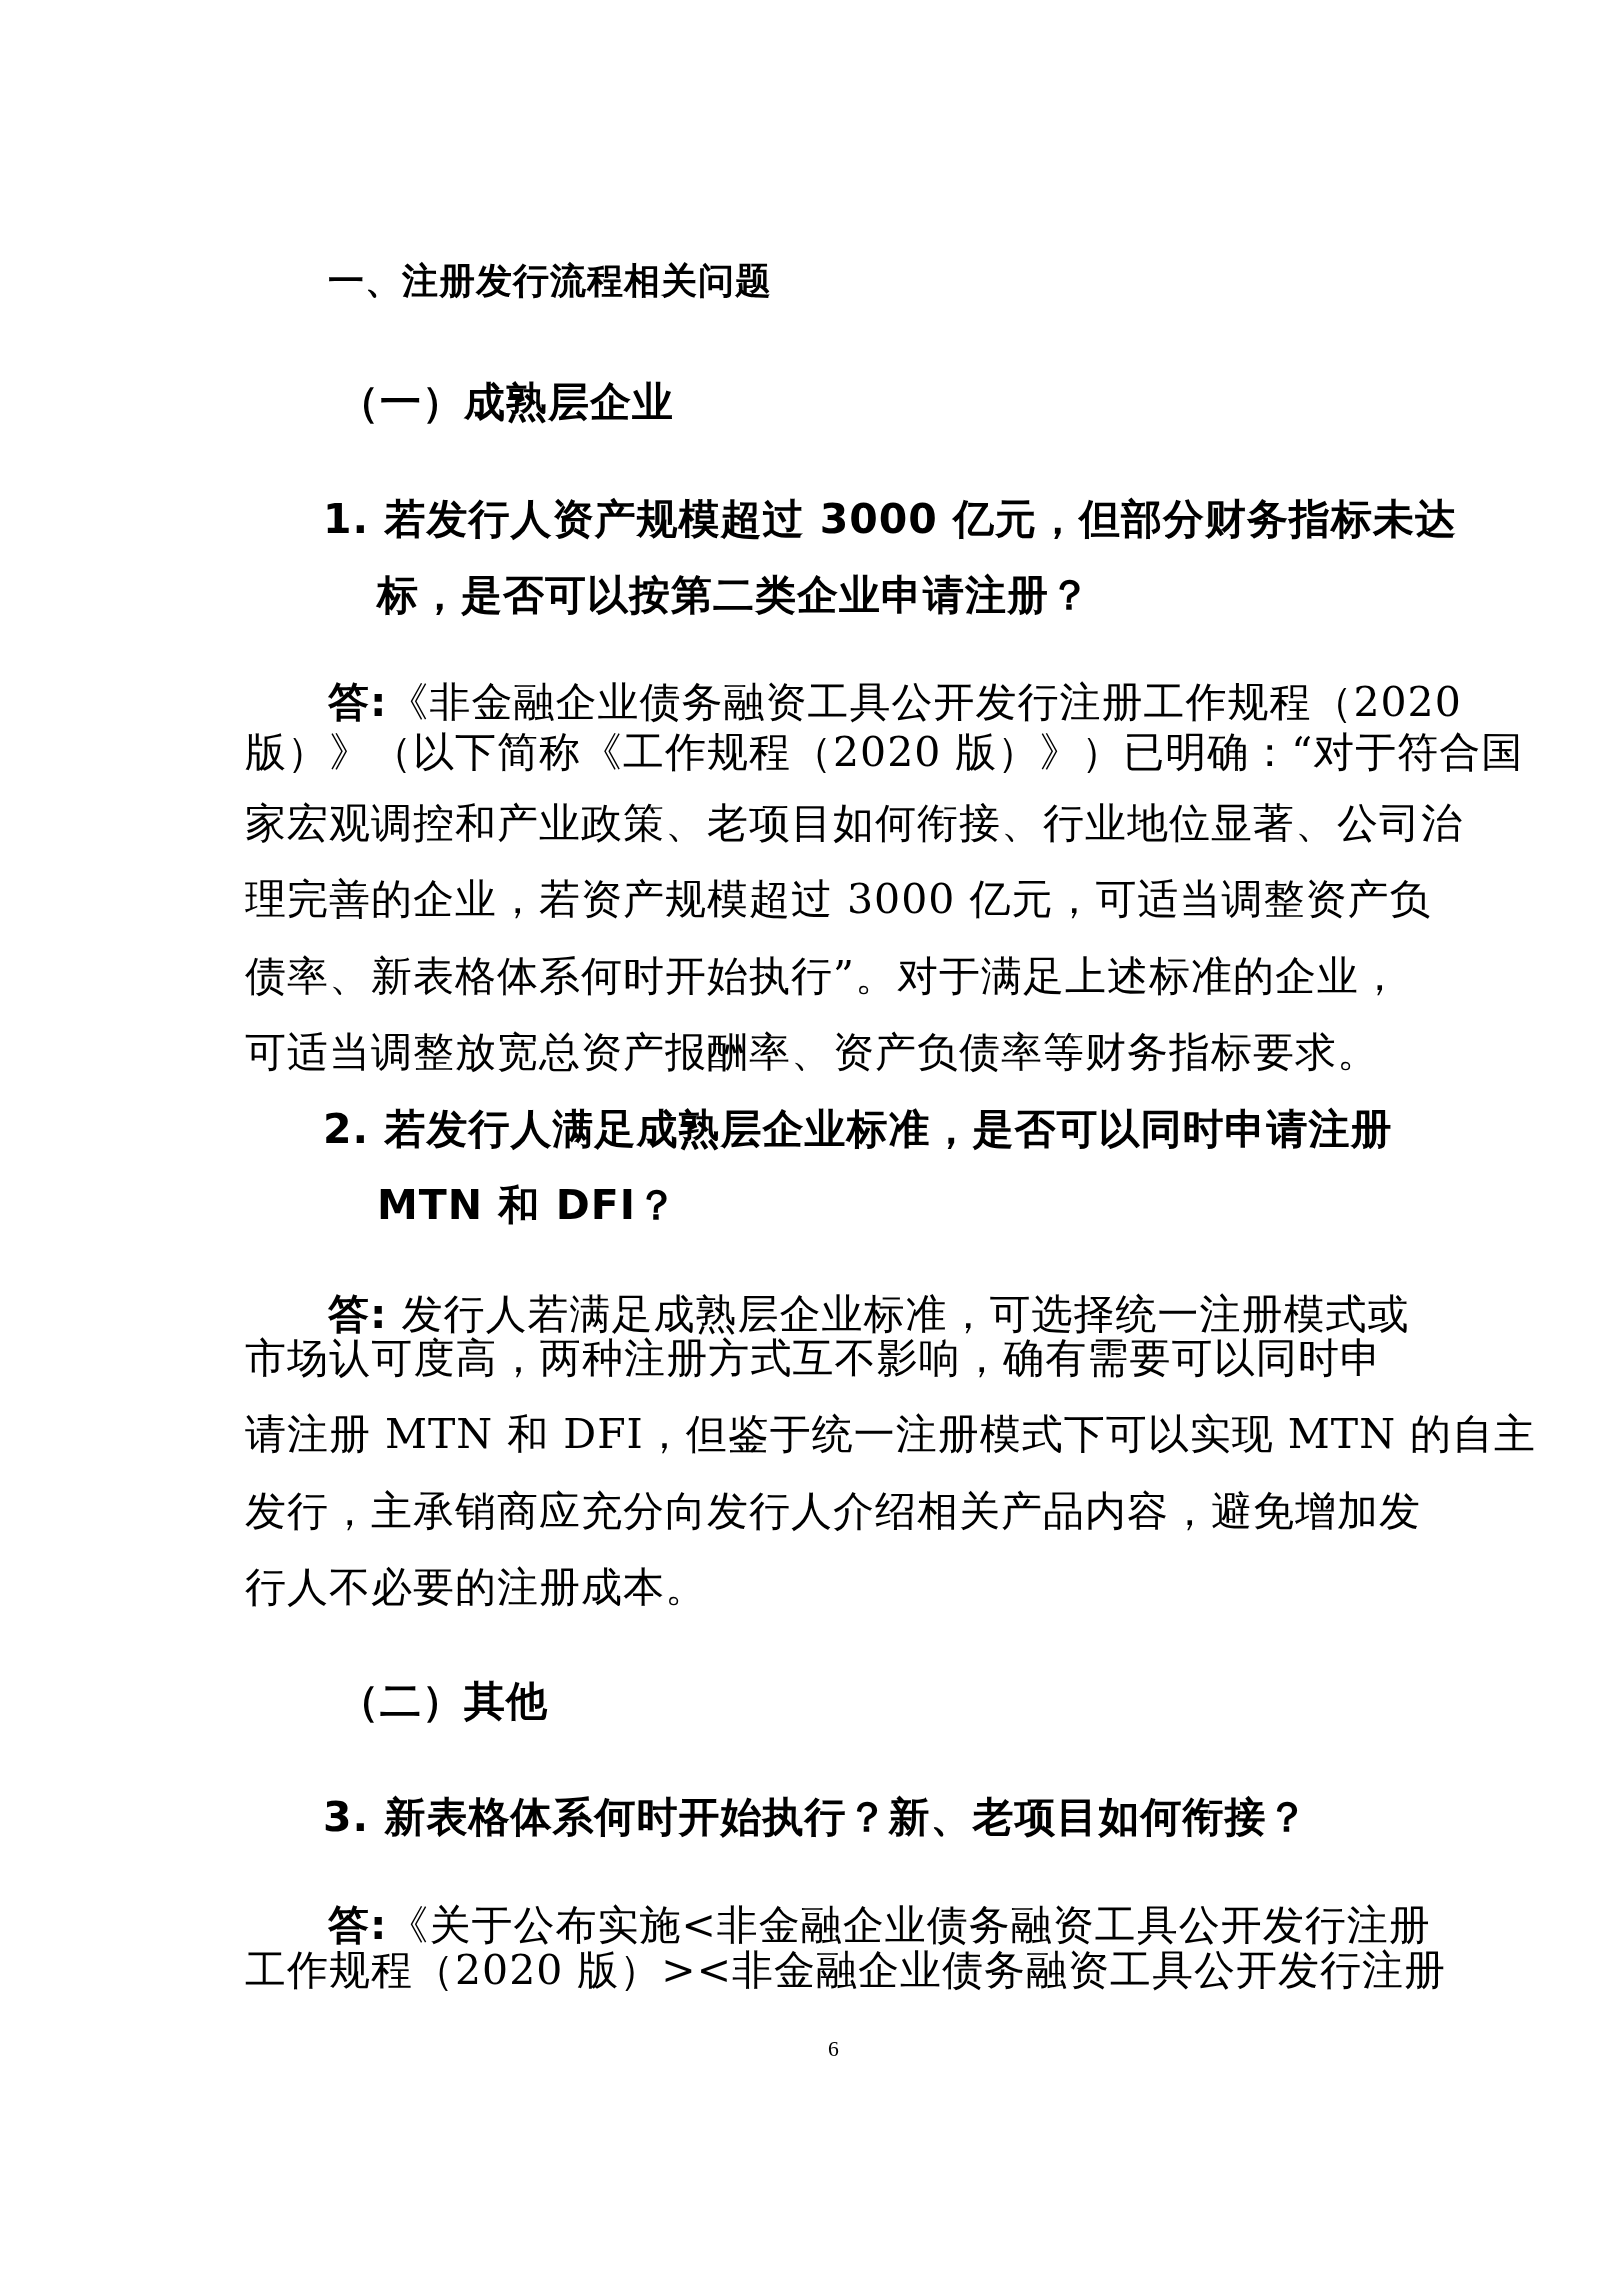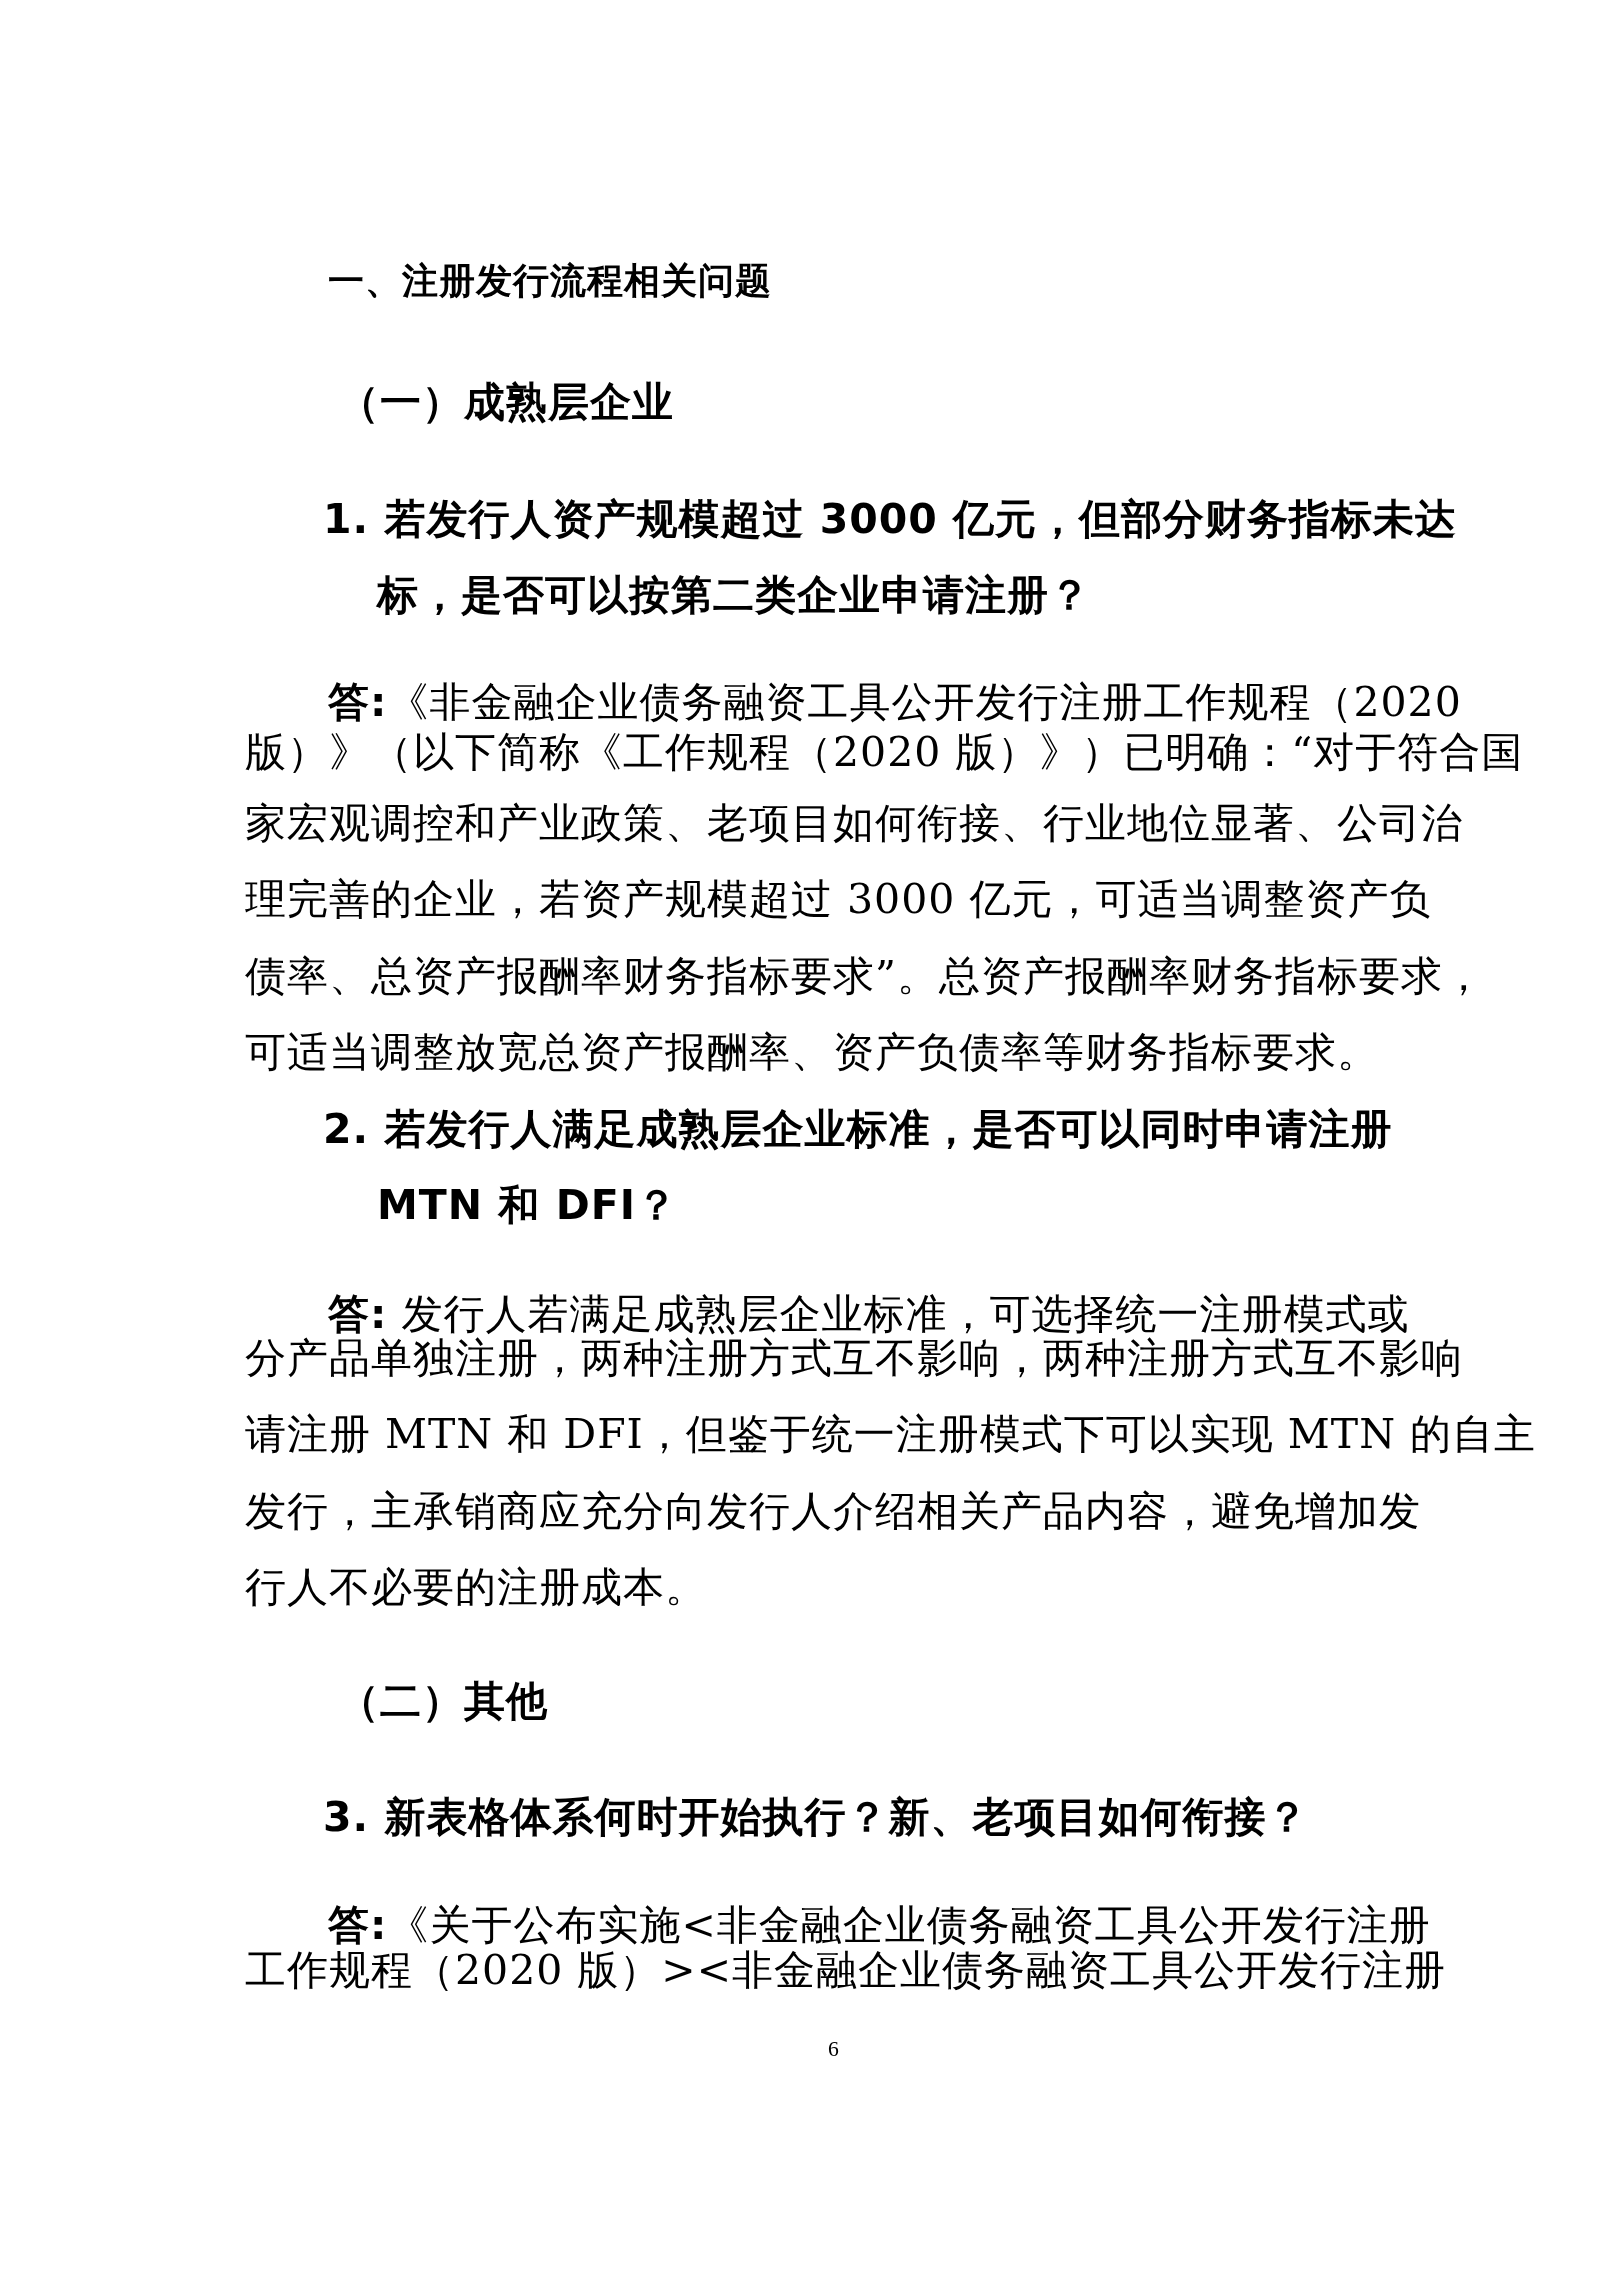--- a/index.html
+++ b/index.html
@@ -31,32 +31,32 @@
     <span>1.</span>&nbsp;<span>若发行人资产规模超过 3000 亿元，但部分财务指标未达</span>
   </div>
   <div class="line bold q2" style="top:572px;">标，是否可以按第二类企业申请注册？</div>
 
   <div class="line a1 just" style="top:647px;">
     <span class="label">答:</span><span>《非金融企业债务融资工具公开发行注册工作规程（2020</span>
   </div>
   <div class="line just" style="top:729px;">版）》（以下简称《工作规程（2020 版）》）已明确：“对于符合国</div>
   <div class="line just" style="top:800px;">家宏观调控和产业政策、老项目如何衔接、行业地位显著、公司治</div>
   <div class="line just" style="top:876px;">理完善的企业，若资产规模超过 3000 亿元，可适当调整资产负</div>
-  <div class="line just" style="top:953px;">债率、总资产报酬率财务指标要求”。总资产报酬率财务指标要求，</div>
+  <div class="line just" style="top:953px;">债率、新表格体系何时开始执行”。对于满足上述标准的企业，</div>
   <div class="line" style="top:1029px;">可适当调整放宽总资产报酬率、资产负债率等财务指标要求。</div>
 
   <div class="line bold q1 just" style="top:1106px;">
     <span>2.</span>&nbsp;<span>若发行人满足成熟层企业标准，是否可以同时申请注册</span>
   </div>
   <div class="line bold q2" style="top:1182px;">MTN 和 DFI？</div>
 
   <div class="line a1 just" style="top:1259px;">
     <span class="label">答:</span><span> 发行人若满足成熟层企业标准，可选择统一注册模式或</span>
   </div>
-  <div class="line just" style="top:1335px;">分产品单独注册，两种注册方式互不影响，两种注册方式互不影响</div>
+  <div class="line just" style="top:1335px;">市场认可度高，两种注册方式互不影响，确有需要可以同时申</div>
   <div class="line just" style="top:1411px;">请注册 MTN 和 DFI，但鉴于统一注册模式下可以实现 MTN 的自主</div>
   <div class="line just" style="top:1488px;">发行，主承销商应充分向发行人介绍相关产品内容，避免增加发</div>
   <div class="line" style="top:1564px;">行人不必要的注册成本。</div>
 
   <div class="line bold h2" style="top:1678px;">（二）其他</div>
 
   <div class="line bold q1" style="top:1794px;">
     <span>3.</span>&nbsp;<span>新表格体系何时开始执行？新、老项目如何衔接？</span>
   </div>
 

